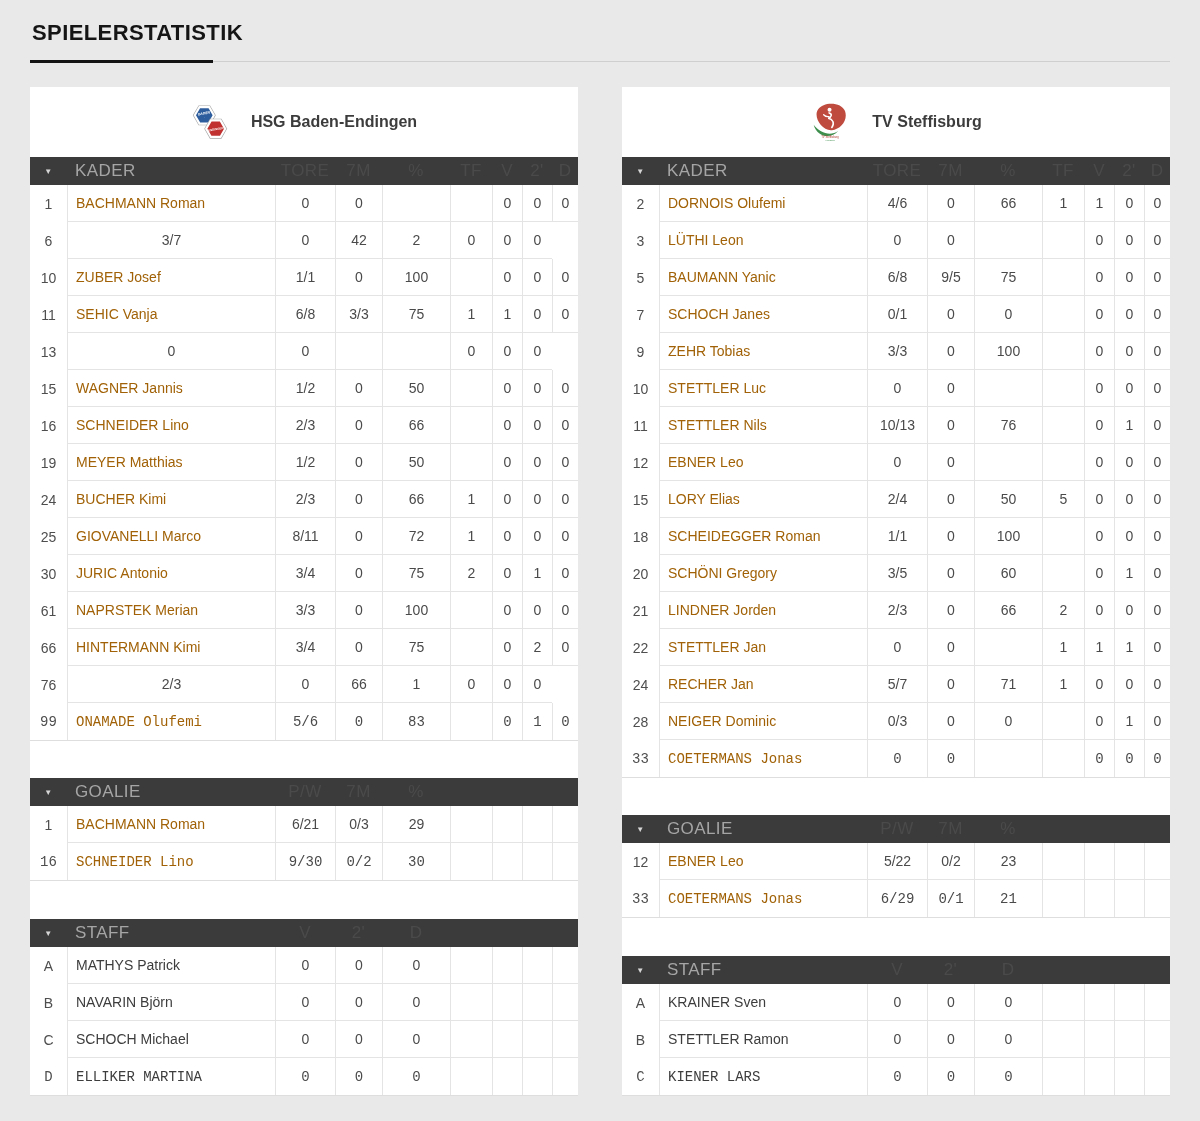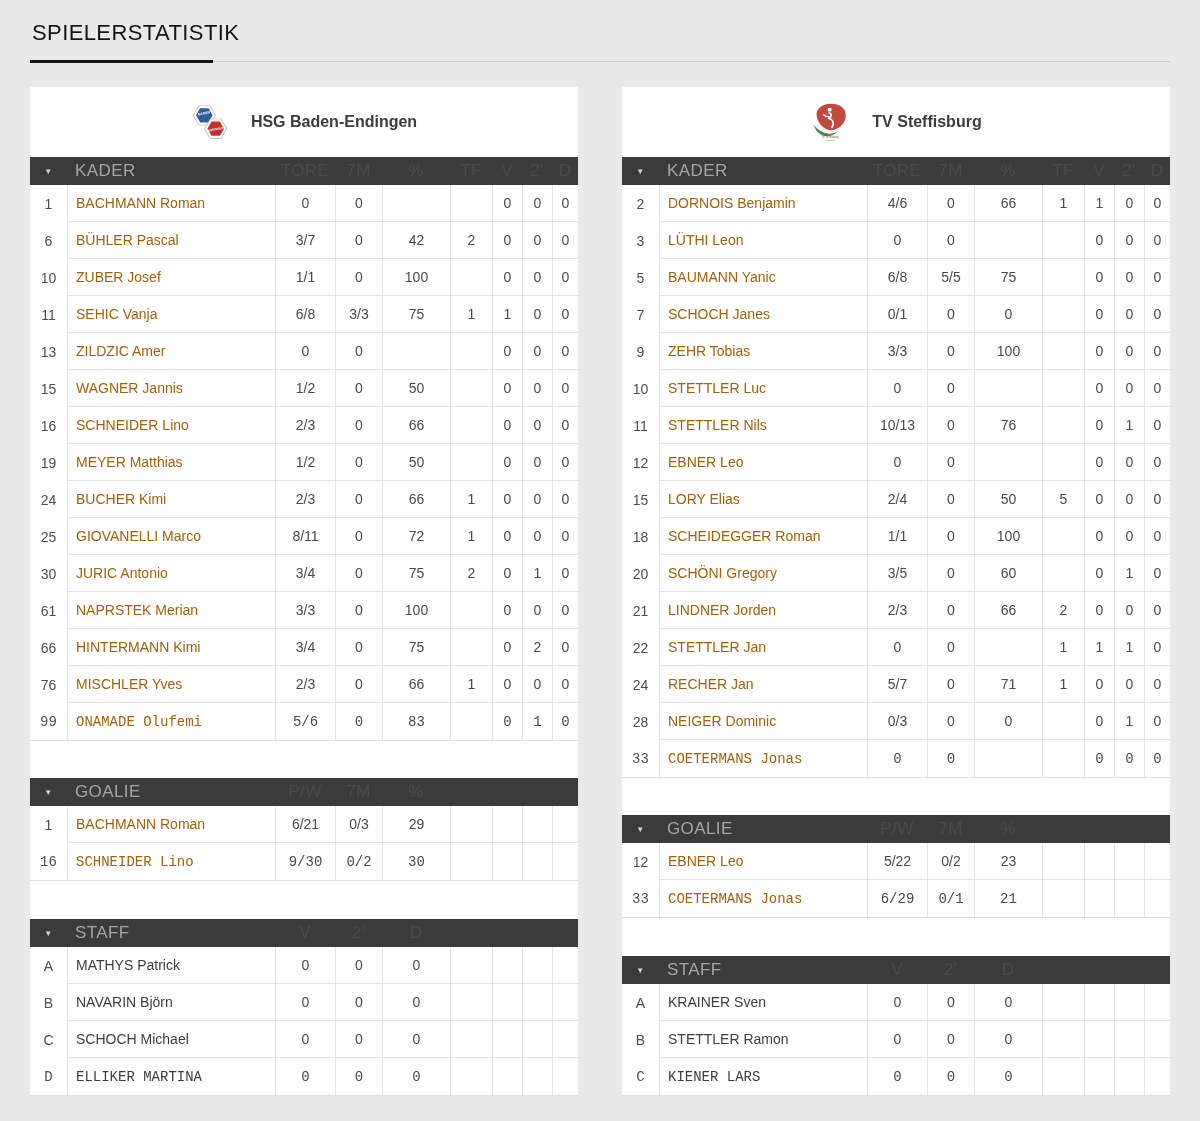--- a/index.html
+++ b/index.html
@@ -5,21 +5,21 @@
   html,body{margin:0;padding:0;}
   body{
     width:1200px;height:1121px;
     background:#e9e9e9;
     font-family:"Liberation Sans","DejaVu Sans",sans-serif;
     overflow:hidden;
   }
   .page{width:1200px;height:1121px;box-sizing:border-box;padding:20px 30px 0 30px;}
   h1.page-title{
     margin:0 0 14px 2px;
-    font-size:22px;font-weight:400;letter-spacing:.4px;
+    font-size:22px;font-weight:700;letter-spacing:.4px;
     color:#151515;text-transform:uppercase;
   }
   .rule{position:relative;height:3px;margin-bottom:24px;}
   .rule::before{content:"";position:absolute;left:0;right:0;top:1px;height:1px;background:#cfcfcf;}
   .rule-black{position:absolute;left:0;top:0;width:183px;height:3px;background:#141414;}
   .cards{display:flex;justify-content:space-between;align-items:flex-start;}
   .card{width:548px;background:#ffffff;}
   .team-header{
     height:70px;display:flex;align-items:center;justify-content:center;gap:22px;
   }
@@ -92,21 +92,20 @@
             <div class="cell val">0</div>
             <div class="cell val">0</div>
             <div class="cell val"></div>
             <div class="cell val"></div>
             <div class="cell val">0</div>
             <div class="cell val">0</div>
             <div class="cell val">0</div>
           </div>
           <div class="trow body">
             <div class="cell num">6</div>
-            <div class="cell name red">BÜHLER Pascal</div>
             <div class="cell val">3/7</div>
             <div class="cell val">0</div>
             <div class="cell val">42</div>
             <div class="cell val">2</div>
             <div class="cell val">0</div>
             <div class="cell val">0</div>
             <div class="cell val">0</div>
           </div>
           <div class="trow body">
             <div class="cell num">10</div>
@@ -125,21 +124,20 @@
             <div class="cell val">6/8</div>
             <div class="cell val">3/3</div>
             <div class="cell val">75</div>
             <div class="cell val">1</div>
             <div class="cell val">1</div>
             <div class="cell val">0</div>
             <div class="cell val">0</div>
           </div>
           <div class="trow body">
             <div class="cell num">13</div>
-            <div class="cell name red">ZILDZIC Amer</div>
             <div class="cell val">0</div>
             <div class="cell val">0</div>
             <div class="cell val"></div>
             <div class="cell val"></div>
             <div class="cell val">0</div>
             <div class="cell val">0</div>
             <div class="cell val">0</div>
           </div>
           <div class="trow body">
             <div class="cell num">15</div>
@@ -224,21 +222,20 @@
             <div class="cell val">3/4</div>
             <div class="cell val">0</div>
             <div class="cell val">75</div>
             <div class="cell val"></div>
             <div class="cell val">0</div>
             <div class="cell val">2</div>
             <div class="cell val">0</div>
           </div>
           <div class="trow body">
             <div class="cell num">76</div>
-            <div class="cell name red">MISCHLER Yves</div>
             <div class="cell val">2/3</div>
             <div class="cell val">0</div>
             <div class="cell val">66</div>
             <div class="cell val">1</div>
             <div class="cell val">0</div>
             <div class="cell val">0</div>
             <div class="cell val">0</div>
           </div>
           <div class="trow body">
             <div class="cell num">99</div>
@@ -370,21 +367,21 @@
             <div class="cell val head-col">TORE</div>
             <div class="cell val head-col">7M</div>
             <div class="cell val head-col">%</div>
             <div class="cell val head-col">TF</div>
             <div class="cell val head-col">V</div>
             <div class="cell val head-col">2'</div>
             <div class="cell val head-col">D</div>
           </div>
           <div class="trow body">
             <div class="cell num">2</div>
-            <div class="cell name red">DORNOIS Benjamin</div>
+            <div class="cell name red">DORNOIS Olufemi</div>
             <div class="cell val">4/6</div>
             <div class="cell val">0</div>
             <div class="cell val">66</div>
             <div class="cell val">1</div>
             <div class="cell val">1</div>
             <div class="cell val">0</div>
             <div class="cell val">0</div>
           </div>
           <div class="trow body">
             <div class="cell num">3</div>
@@ -394,21 +391,21 @@
             <div class="cell val"></div>
             <div class="cell val"></div>
             <div class="cell val">0</div>
             <div class="cell val">0</div>
             <div class="cell val">0</div>
           </div>
           <div class="trow body">
             <div class="cell num">5</div>
             <div class="cell name red">BAUMANN Yanic</div>
             <div class="cell val">6/8</div>
-            <div class="cell val">5/5</div>
+            <div class="cell val">9/5</div>
             <div class="cell val">75</div>
             <div class="cell val"></div>
             <div class="cell val">0</div>
             <div class="cell val">0</div>
             <div class="cell val">0</div>
           </div>
           <div class="trow body">
             <div class="cell num">7</div>
             <div class="cell name red">SCHOCH Janes</div>
             <div class="cell val">0/1</div>

